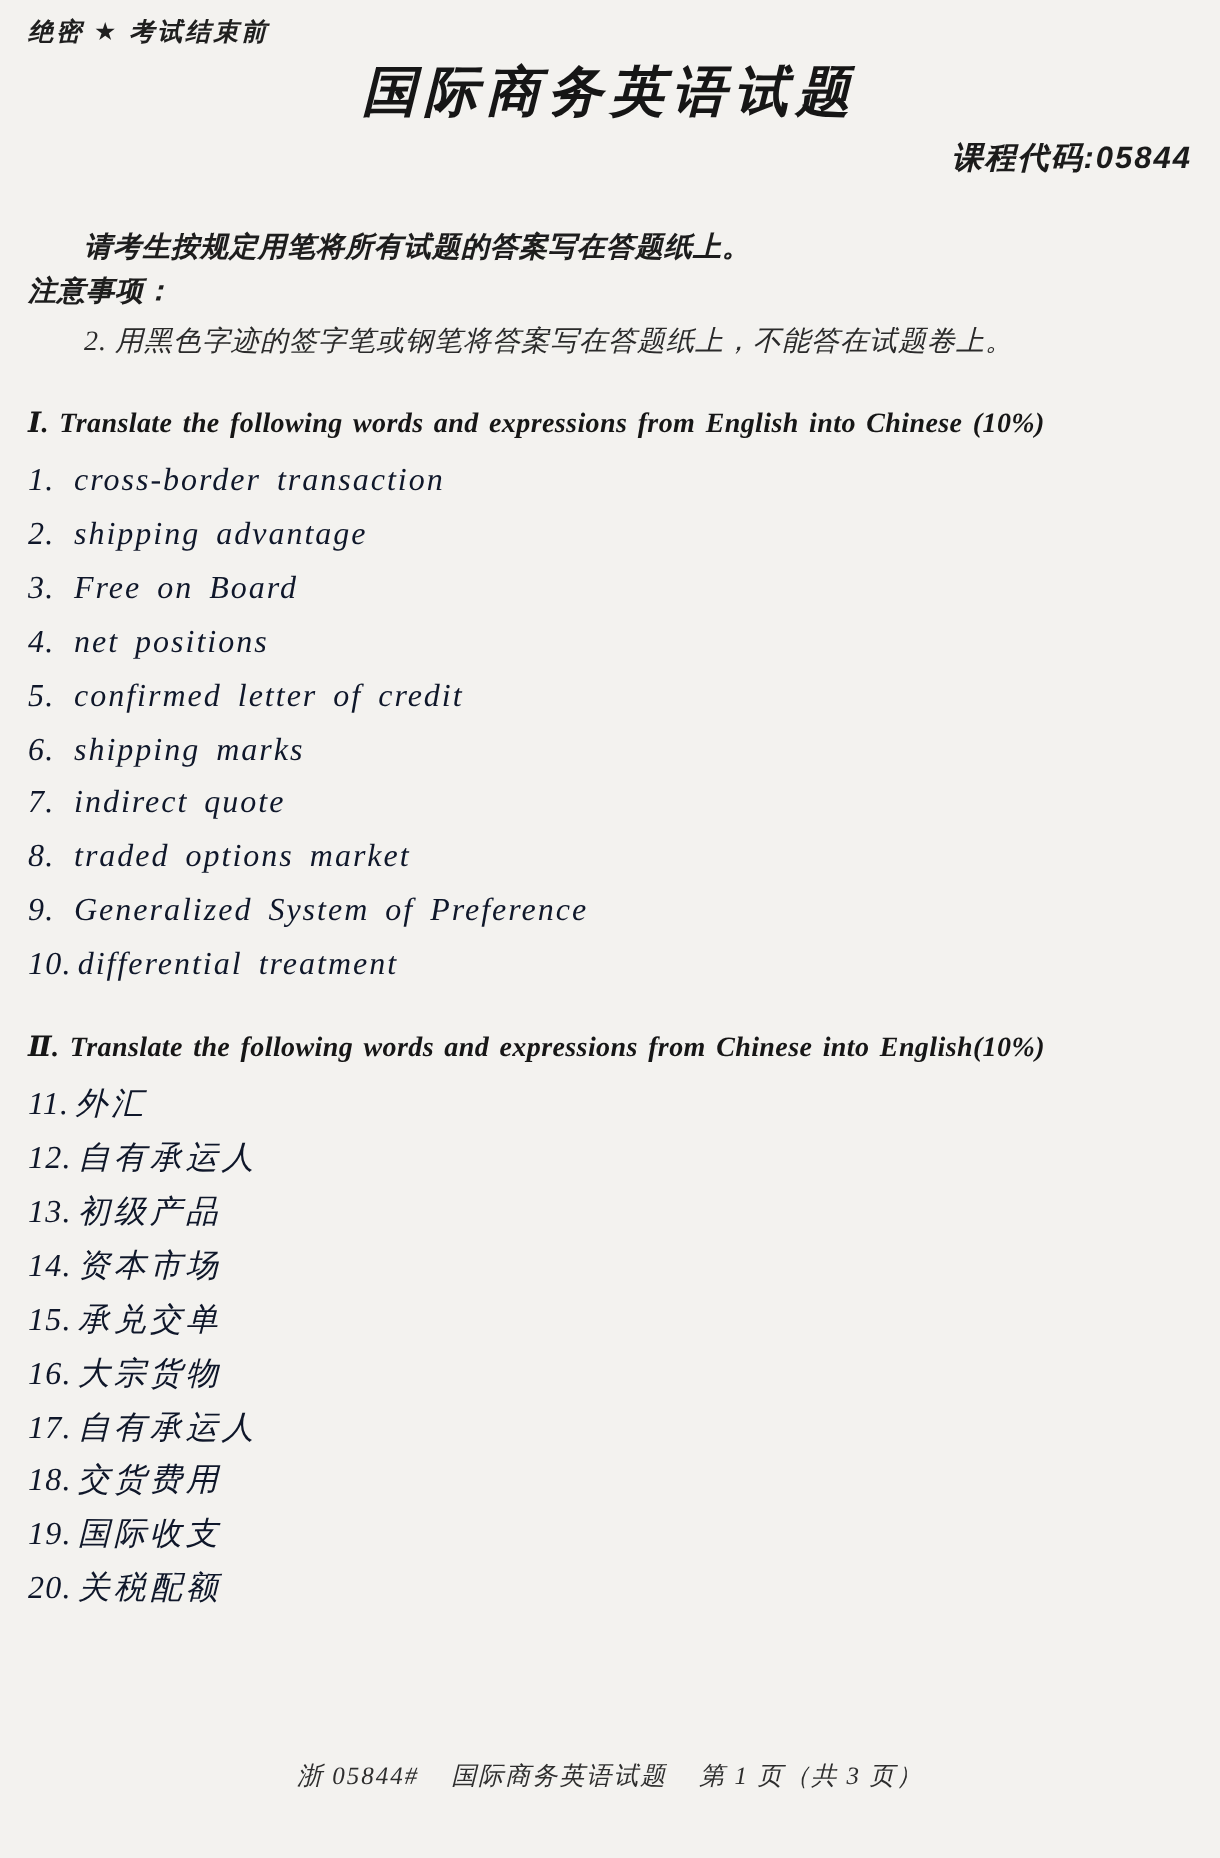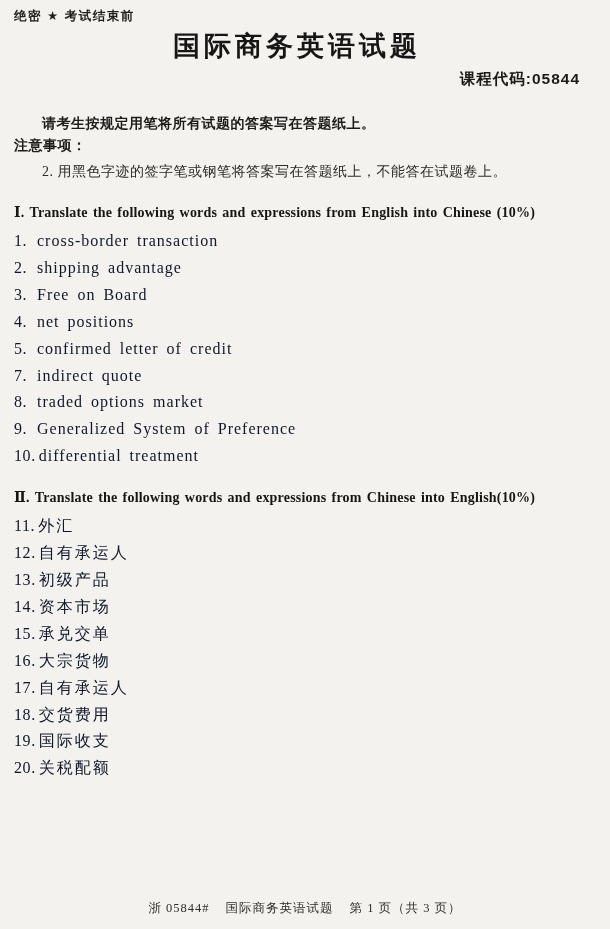--- a/index.html
+++ b/index.html
@@ -7,22 +7,23 @@
   body {
     width: 610px; height: 929px;
     background: #eceae7;
     font-family: "Liberation Serif", "DejaVu Serif", serif;
   }
   .page {
     position: relative;
     width: 610px; height: 929px;
     background: #f3f2ef;
     color: #262626;
-    padding: 8px 30px 0 14px;
+    padding: 8px 14px 0 14px;
     overflow: hidden;
+    font-style: italic;
   }
   .secret-line {
     font-family: "Liberation Sans", "DejaVu Sans", sans-serif;
     font-weight: bold;
     font-size: 12.5px;
     letter-spacing: 1.5px;
     color: #1f1f1f;
   }
   .session-line {
     text-align: center;
@@ -90,21 +91,21 @@
     word-spacing: 3px;
     color: #0f172a;
     white-space: nowrap;
   }
   .vocab-item .num { display: inline-block; min-width: 20px; }
   .vocab-item .txt { margin-left: 3px; letter-spacing: 1px; }
   .sec2 .vocab-item .txt { letter-spacing: 2px; }
   .page-footer {
     position: absolute;
     left: 0; right: 0;
-    bottom: 12px;
+    bottom: 32px;
     text-align: center;
     font-size: 12.5px;
     letter-spacing: 1px;
     color: #2e2e2e;
   }
   .page-footer span { margin: 0 8px; }
 </style>
 </head>
 <body>
 
@@ -124,20 +125,21 @@
   <p class="note-para">2. 用黑色字迹的签字笔或钢笔将答案写在答题纸上，不能答在试题卷上。</p>
 
   <div class="section sec1">
     <h2 class="section-heading">Ⅰ. Translate the following words and expressions from English into Chinese (10%)</h2>
     <div class="items">
       <div class="vocab-item"><span class="num">1.</span><span class="txt">cross-border transaction</span></div>
       <div class="vocab-item"><span class="num">2.</span><span class="txt">shipping advantage</span></div>
       <div class="vocab-item"><span class="num">3.</span><span class="txt">Free on Board</span></div>
       <div class="vocab-item"><span class="num">4.</span><span class="txt">net positions</span></div>
       <div class="vocab-item"><span class="num">5.</span><span class="txt">confirmed letter of credit</span></div>
+      <div class="vocab-item"><span class="num">6.</span><span class="txt">shipping marks</span></div>
       <div class="vocab-item"><span class="num">7.</span><span class="txt">indirect quote</span></div>
       <div class="vocab-item"><span class="num">8.</span><span class="txt">traded options market</span></div>
       <div class="vocab-item"><span class="num">9.</span><span class="txt">Generalized System of Preference</span></div>
       <div class="vocab-item"><span class="num">10.</span><span class="txt">differential treatment</span></div>
     </div>
   </div>
 
   <div class="section sec2">
     <h2 class="section-heading">Ⅱ. Translate the following words and expressions from Chinese into English(10%)</h2>
     <div class="items">

